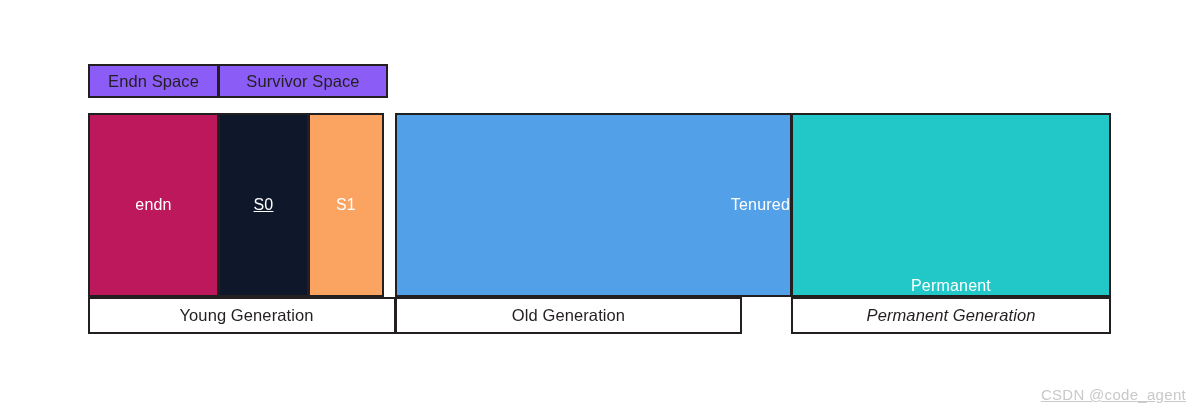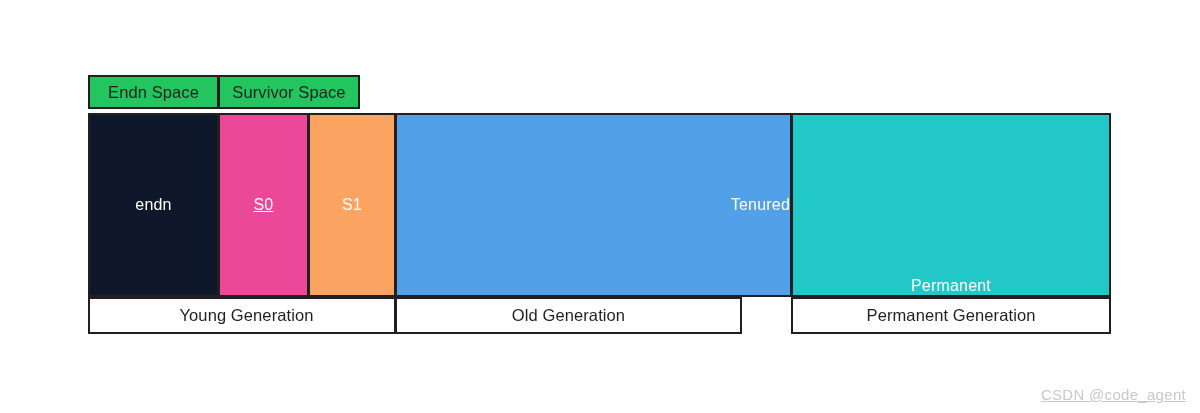--- a/index.html
+++ b/index.html
@@ -26,22 +26,22 @@
     display: flex;
     align-items: center;
     justify-content: center;
     border: 2px solid #231f20;
     white-space: nowrap;
   }
 
   
   .hdr-cell {
     height: 34px;
-    top: 75px;
-    background: #22c55e;
+    top: 64px;
+    background: #8b5cf6;
     color: #231f20;
     font-size: 16.5px;
     letter-spacing: .1px;
     text-align: right;
   }
 
   
   .mem-cell {
     top: 113px;
     height: 184px;
@@ -55,30 +55,30 @@
     top: 297px;
     height: 37px;
     background: #ffffff;
     color: #231f20;
     font-size: 16.5px;
     letter-spacing: .1px;
   }
 
   
   .x-eden      { left: 88px;  width: 131px; }
-  .x-survivor  { left: 218px; width: 142px; }
+  .x-survivor  { left: 218px; width: 170px; }
 
   .x-s0        { left: 218px; width: 91px;  }
-  .x-s1        { left: 308px; width: 88px;  }
+  .x-s1        { left: 308px; width: 76px;  }
   .x-tenured   { left: 395px; width: 397px; justify-content: flex-end; }
   .x-permanent { left: 791px; width: 320px; align-items: flex-end; }
 
   .x-young     { left: 88px;  width: 308px; }
   .x-old       { left: 395px; width: 347px; }
-  .x-permgen   { left: 791px; width: 320px; }
+  .x-permgen   { left: 791px; width: 320px; font-style: italic; }
 
   
   #watermark {
     position: absolute;
     right: 14px;
     bottom: 10px;
     font-size: 15px;
     color: #c9c9c9;
     letter-spacing: .3px;
     white-space: nowrap;
@@ -91,25 +91,25 @@
 <div id="canvas" style="background: rgb(255, 255, 255);">
 
   <div class="cell hdr-cell x-eden" style="border-color: rgb(35, 31, 32);">
     <span>Endn Space</span>
   </div>
 
   <div class="cell hdr-cell x-survivor" style="border-color: rgb(35, 31, 32);">
     <span>Survivor Space</span>
   </div>
 
-  <div class="cell mem-cell x-eden" style="background-color: #0f172a; border-color: rgb(35, 31, 32);">
+  <div class="cell mem-cell x-eden" style="background-color: #be185d; border-color: rgb(35, 31, 32);">
     <span>endn</span>
   </div>
 
-  <div class="cell mem-cell x-s0" style="background-color: #ec4899; border-color: rgb(35, 31, 32); text-decoration: underline;">
+  <div class="cell mem-cell x-s0" style="background-color: #0f172a; border-color: rgb(35, 31, 32); text-decoration: underline;">
     <span>S0</span>
   </div>
 
   <div class="cell mem-cell x-s1" style="background-color: rgb(251, 163, 97); border-color: rgb(35, 31, 32);">
     <span>S1</span>
   </div>
 
   <div class="cell mem-cell x-tenured" style="background-color: rgb(82, 160, 232); border-color: rgb(35, 31, 32);">
     <span>Tenured</span>
   </div>

